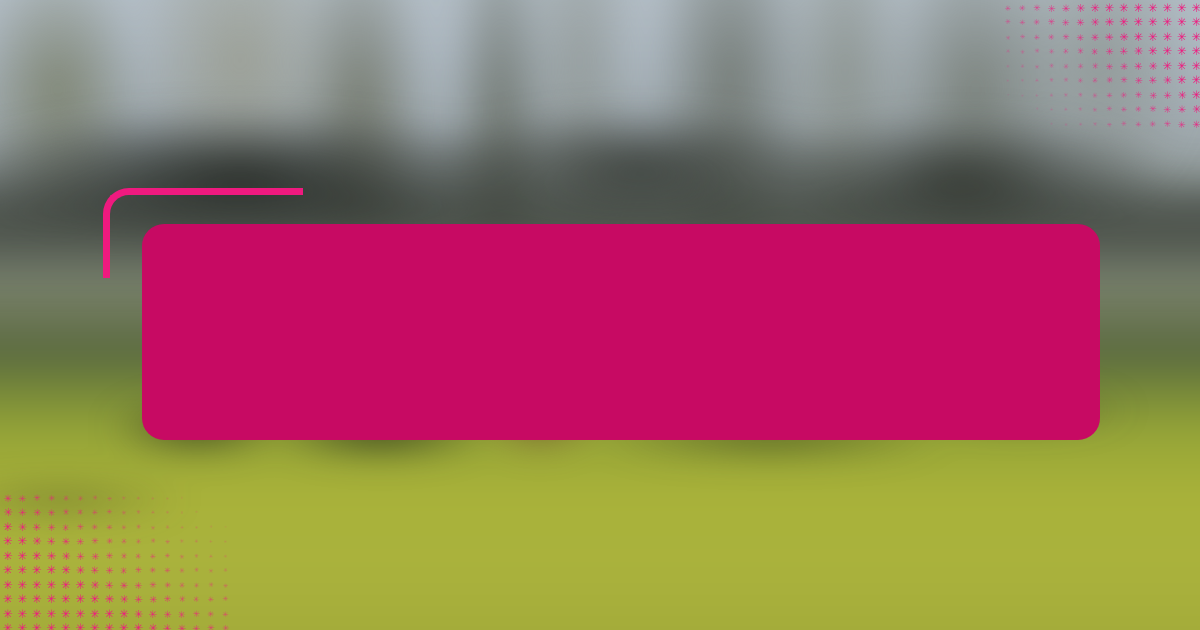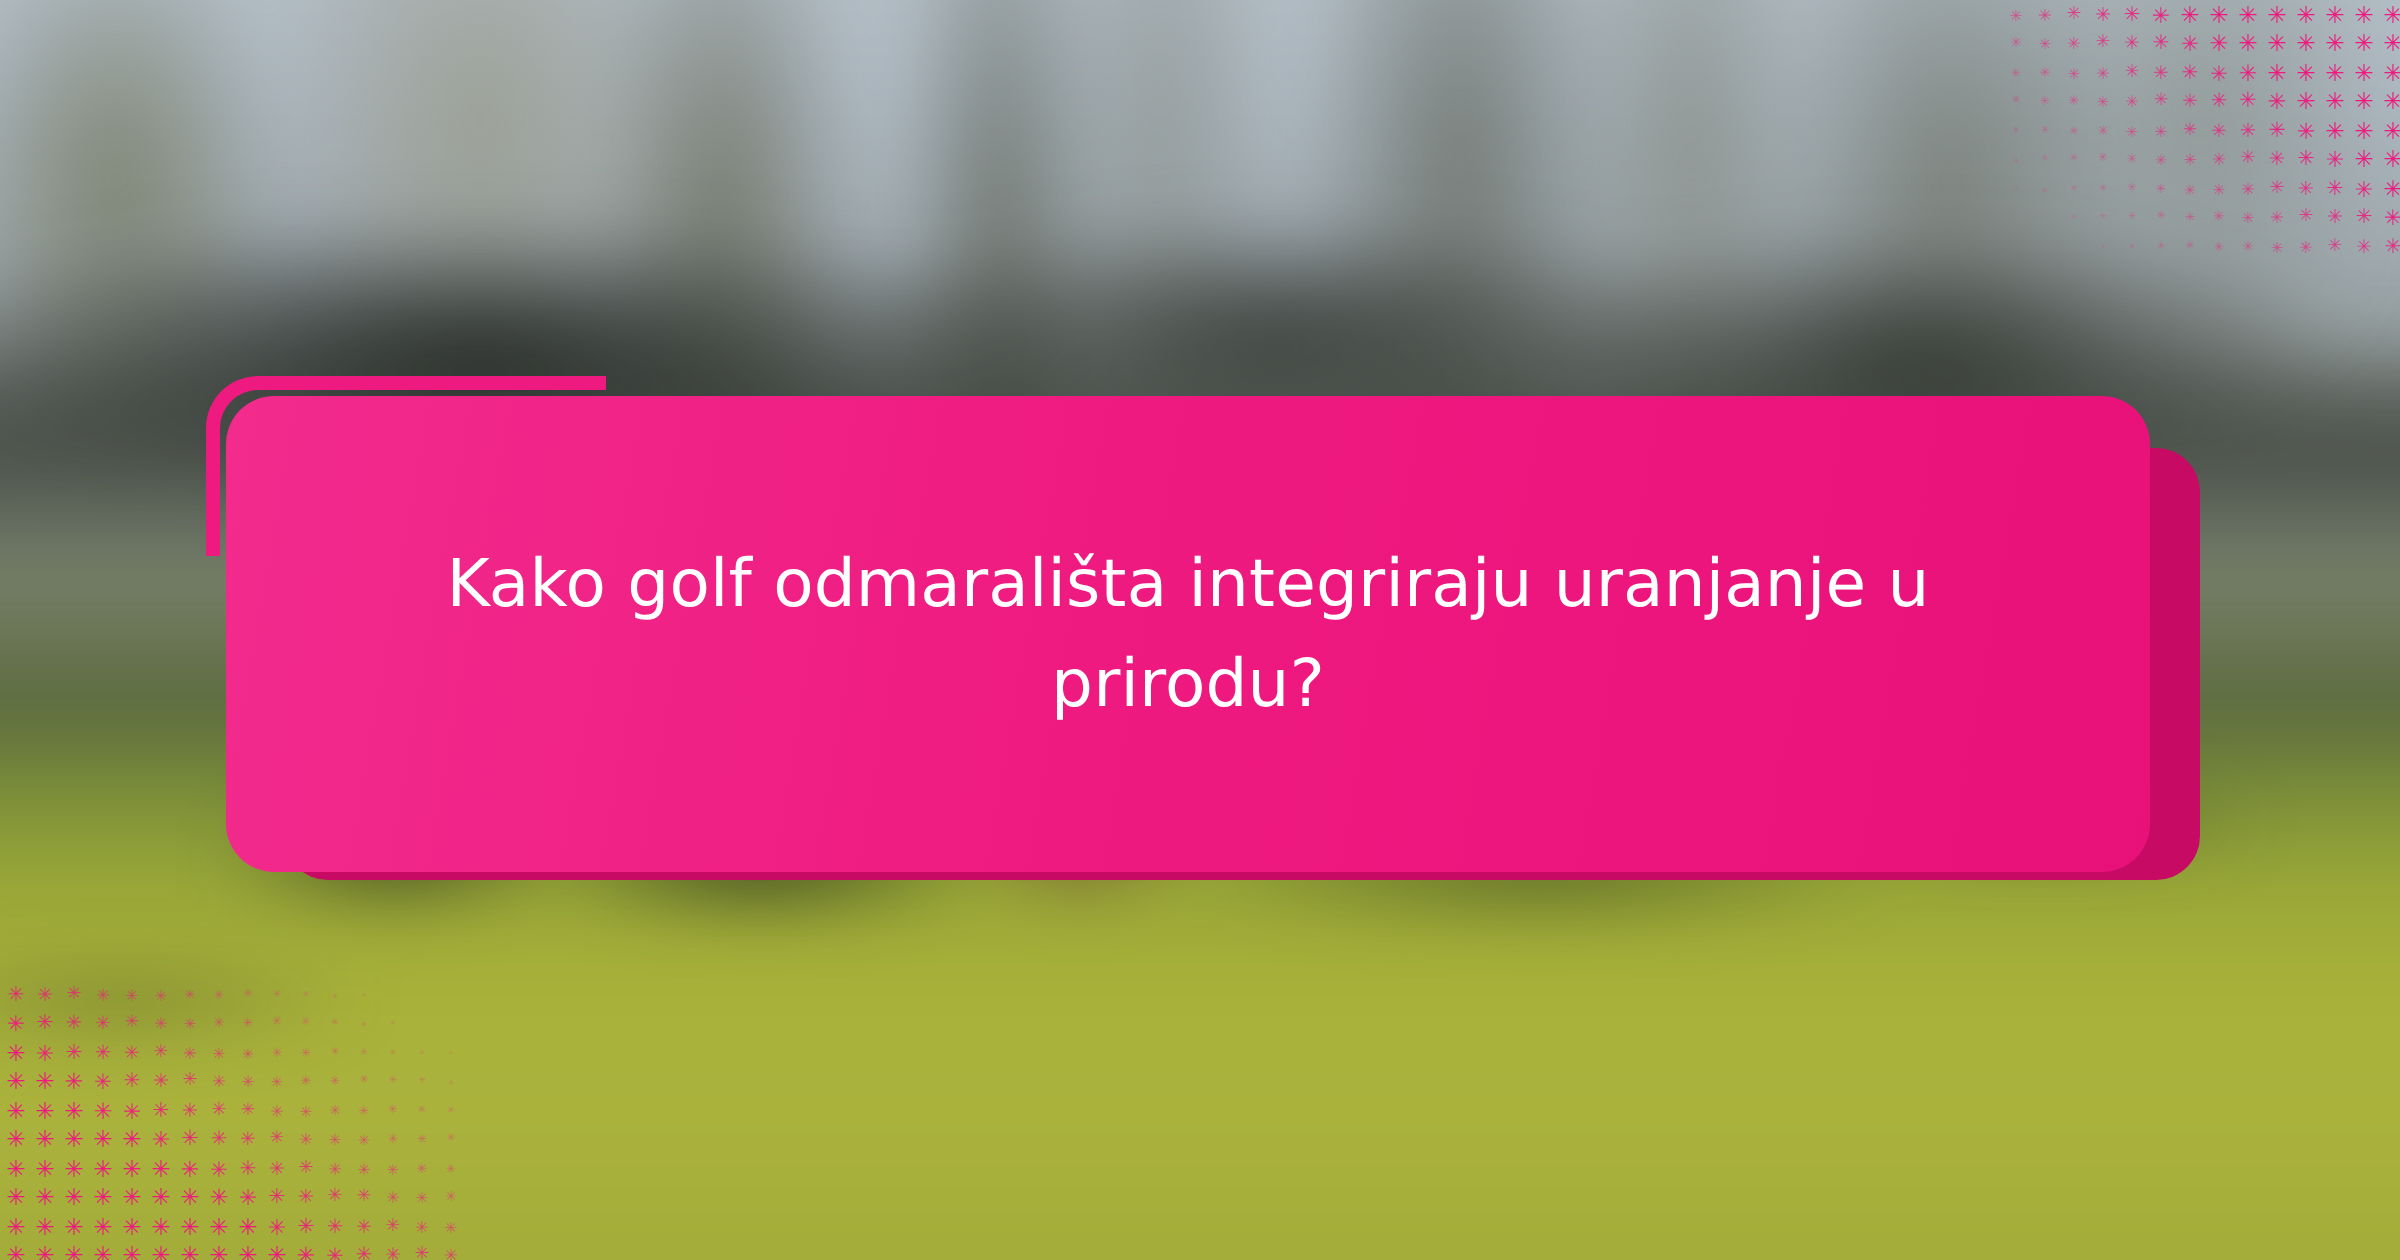--- a/index.html
+++ b/index.html
@@ -446,17 +446,14 @@
       <span class="star" style="color: rgb(239, 26, 127); left: 167.475px; top: 138.475px; font-size: 10.61px; opacity: 0.903;">✳</span>
       <span class="star" style="color: rgb(239, 26, 127); left: 181.975px; top: 138.475px; font-size: 10.05px; opacity: 0.849;">✳</span>
       <span class="star" style="color: rgb(239, 26, 127); left: 196.475px; top: 138.475px; font-size: 9.49px; opacity: 0.794;">✳</span>
       <span class="star" style="color: rgb(239, 26, 127); left: 210.975px; top: 138.475px; font-size: 8.93px; opacity: 0.74;">✳</span>
       <span class="star" style="color: rgb(239, 26, 127); left: 225.475px; top: 138.475px; font-size: 8.38px; opacity: 0.685;">✳</span>
     </div>
 
   <div class="card-outline"></div>
   <div class="card-shadow"></div>
 
-  <div class="card-main">
-    <div class="card-title">Kako golf odmarališta integriraju uranjanje u prirodu?</div>
-  </div>
 
 </div>
 
 </body></html>

